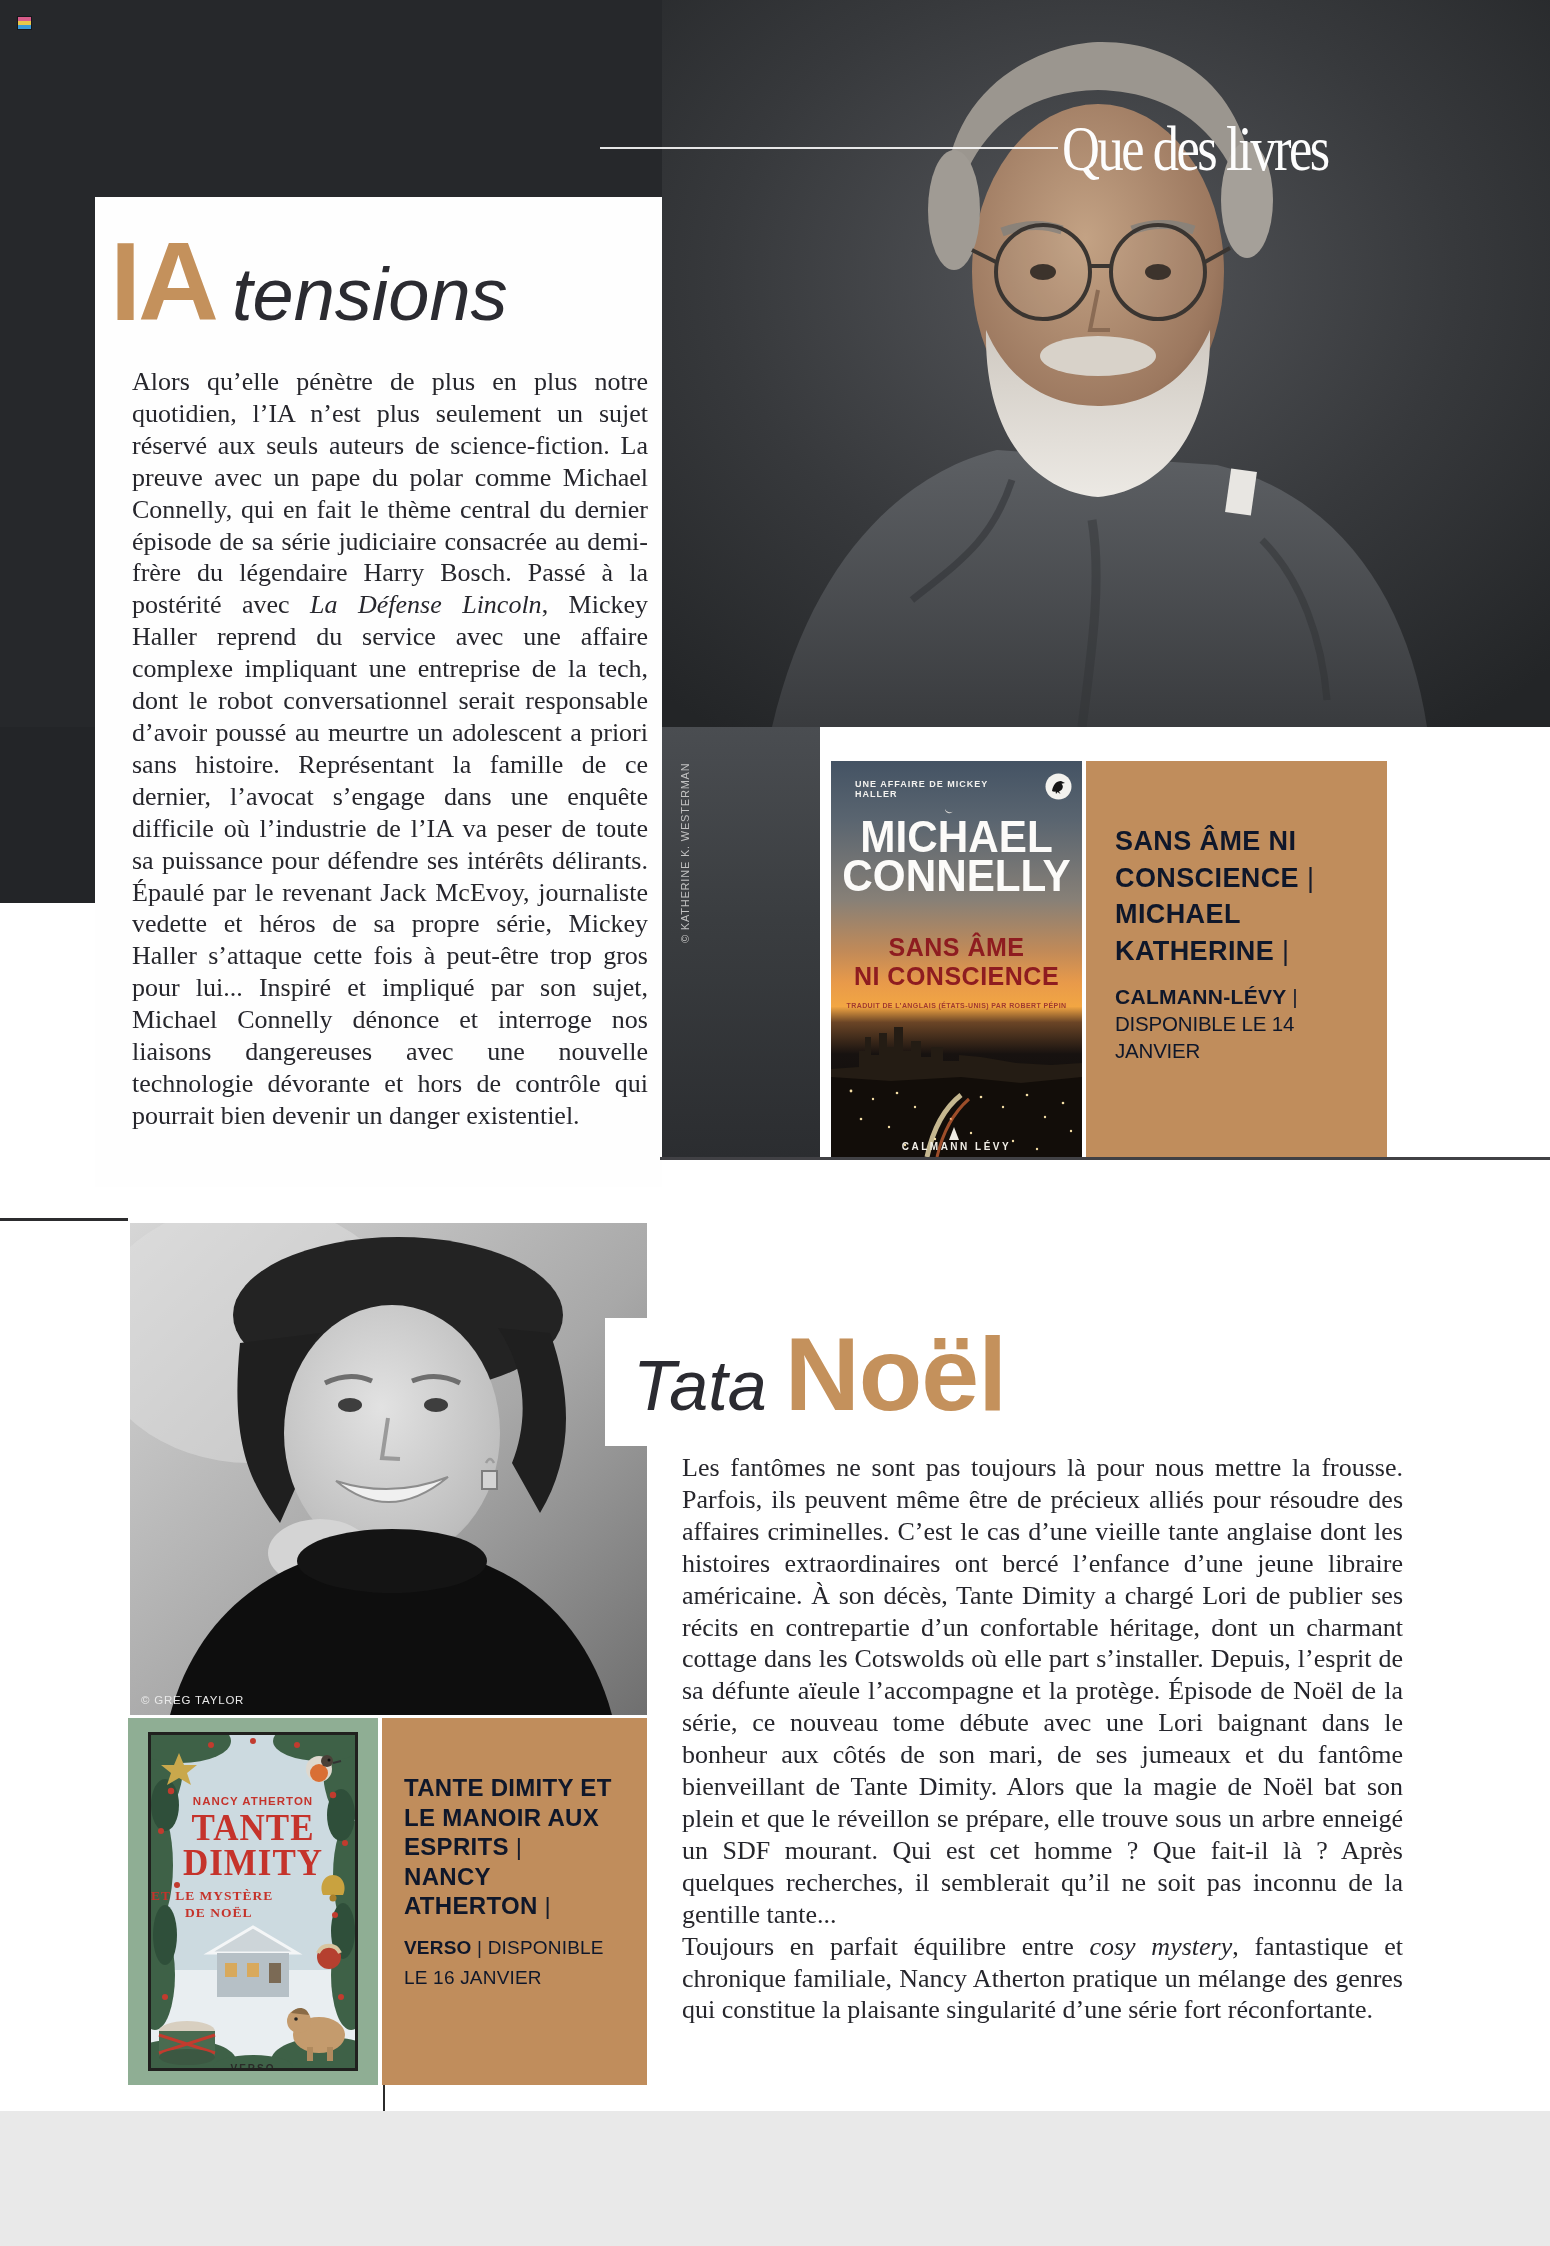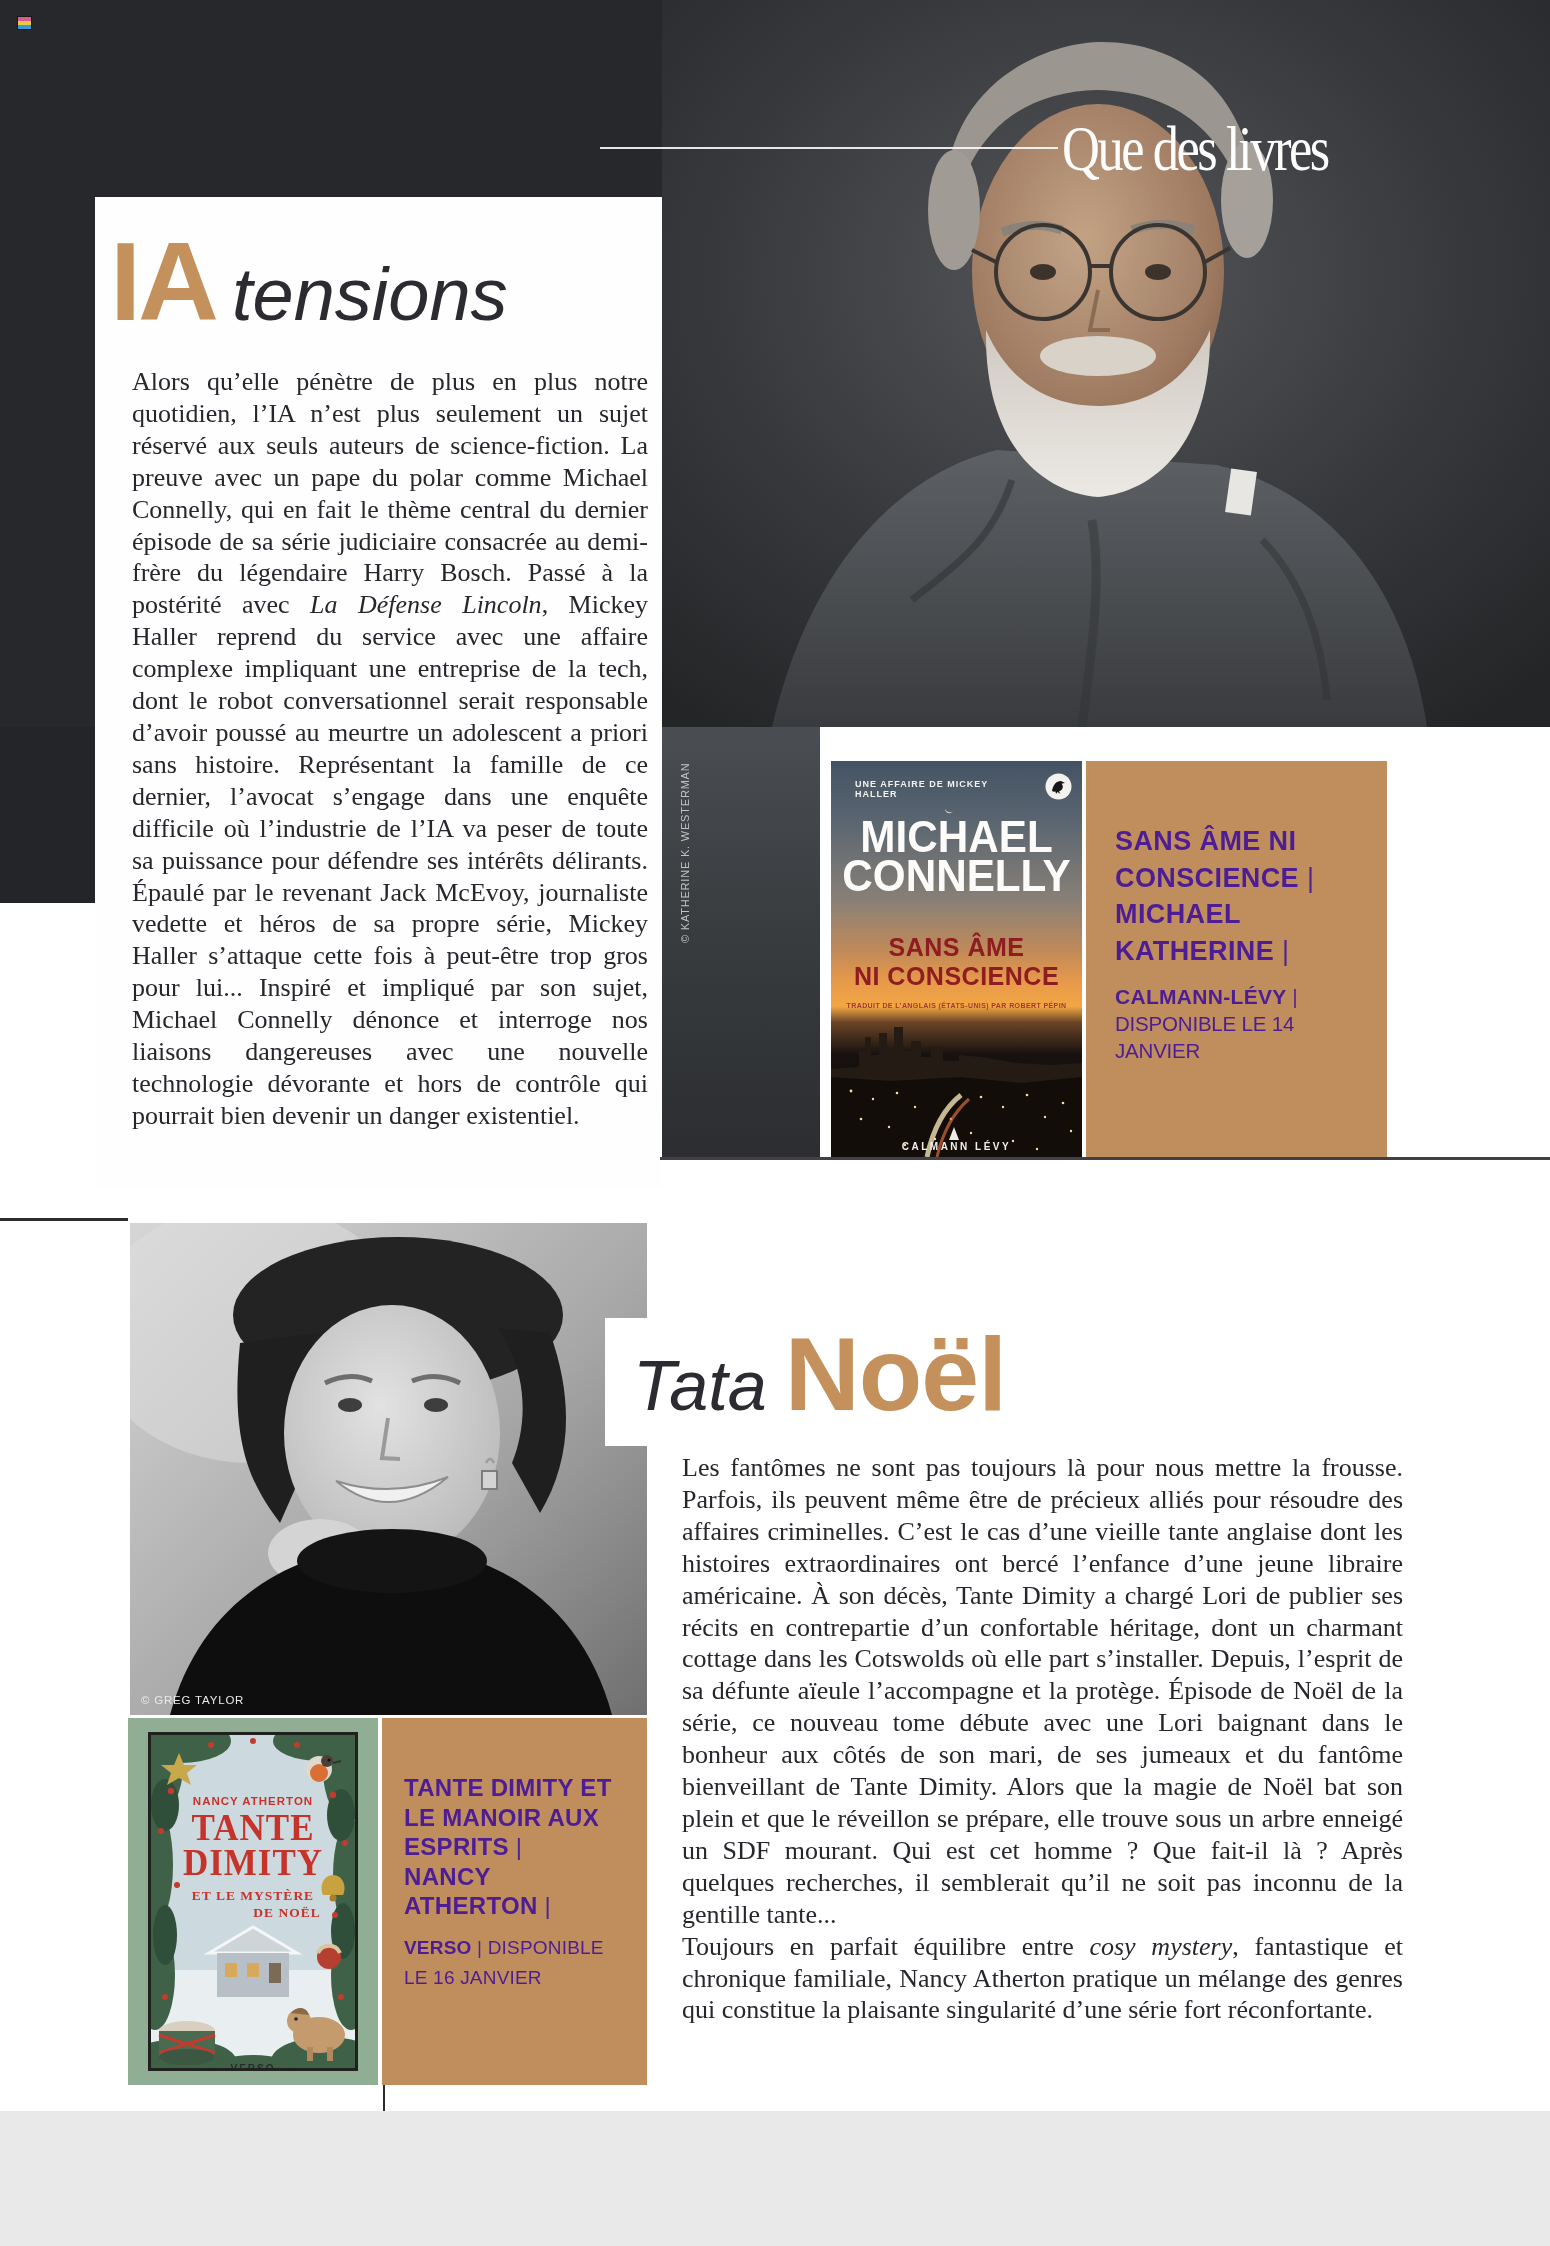--- a/index.html
+++ b/index.html
@@ -41,21 +41,21 @@
   .c1-series{left:24px;top:18px;width:160px;color:#f3f2ef;font-size:9px;font-weight:700;letter-spacing:1px;}
   .c1-author{left:0;top:56px;width:100%;text-align:center;color:#fcfbf9;font-weight:800;
      font-size:44px;line-height:39px;letter-spacing:0px;transform:scaleX(.96);}
   .c1-title{left:0;top:172px;width:100%;text-align:center;color:#8e1c20;font-weight:800;
      font-size:25px;line-height:29px;letter-spacing:.5px;}
   .c1-tagline{left:0;top:241px;width:100%;text-align:center;color:#a03a30;font-size:7px;font-weight:700;letter-spacing:.4px;}
   .c1-logo{left:0;bottom:5px;width:100%;text-align:center;color:#f2efe8;font-size:10px;
      letter-spacing:2.5px;font-weight:700;}
   .c1-logomark{left:118px;bottom:17px;width:0;height:0;border-left:5px solid transparent;
      border-right:5px solid transparent;border-bottom:13px solid #efece4;}
-  .tan-box{background:#c08d5c;color:#4c1d95;}
+  .tan-box{background:#c08d5c;color:#0f172a;}
   .tan1{left:1086px;top:761px;width:301px;height:396px;padding:62px 18px 0 29px;box-sizing:border-box;}
   .info-title{font-size:27px;font-weight:700;line-height:36.5px;letter-spacing:.4px;}
   .info-pub{margin-top:14px;font-size:21px;font-weight:700;line-height:27px;letter-spacing:.3px;}
   .info-avail{font-size:20.5px;font-weight:400;line-height:27px;letter-spacing:-0.2px;}
   .sep{font-weight:400;opacity:.95;}
 
   
   .divider{left:660px;top:1157px;width:890px;height:3px;background:#414145;}
   .line-left{left:0;top:1218px;width:128px;height:3px;background:#2c2c2e;}
   .gray-square{left:595px;top:1252px;width:46px;height:66px;background:#d3d4d6;}
@@ -74,21 +74,21 @@
 
   
   .cover2{left:128px;top:1718px;width:250px;height:367px;background:#8fae94;}
   .c2-frame{left:20px;top:14px;width:210px;height:339px;border:3px solid #20201e;
      box-sizing:border-box;background:#ccdae0;overflow:hidden;}
   .c2-author{left:0;top:60px;width:100%;text-align:center;color:#c5332b;font-size:11.5px;
      font-weight:700;letter-spacing:1px;}
   .c2-title{left:0;width:100%;text-align:center;color:#c5332b;font-weight:700;
      font-family:"Liberation Serif",serif;font-size:35px;line-height:34px;letter-spacing:1px;transform:scaleY(1.08);}
   .c2-t1{top:76px;} .c2-t2{top:111px;}
-  .c2-sub{left:0;width:100%;text-align:center;color:#c5332b;font-weight:700;
+  .c2-sub{left:0;width:100%;text-align:left;color:#c5332b;font-weight:700;
      font-family:"Liberation Serif",serif;font-size:13.5px;letter-spacing:1px;}
   .c2-s1{top:153px;} .c2-s2{top:170px;margin-left:34px;}
   .c2-pub{left:0;top:328px;width:100%;text-align:center;color:#2a2a28;font-size:10px;
      font-weight:700;letter-spacing:2px;}
   .tan2{left:382px;top:1718px;width:265px;height:367px;padding:55px 35px 0 22px;box-sizing:border-box;}
   .info-title2{font-size:24px;font-weight:700;line-height:29.5px;letter-spacing:.3px;}
   .info-pub2{margin-top:12px;font-size:19px;line-height:30px;letter-spacing:.2px;}
   .info-pub2 b{font-weight:700;}
 
   

